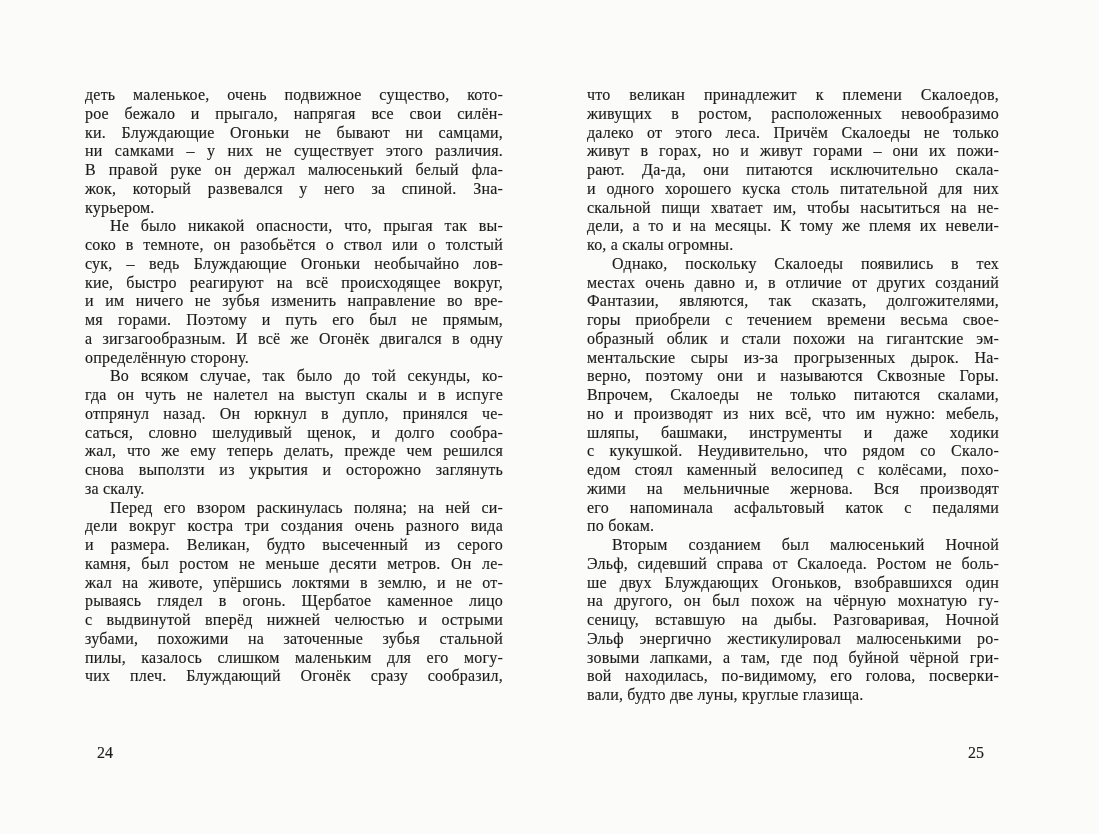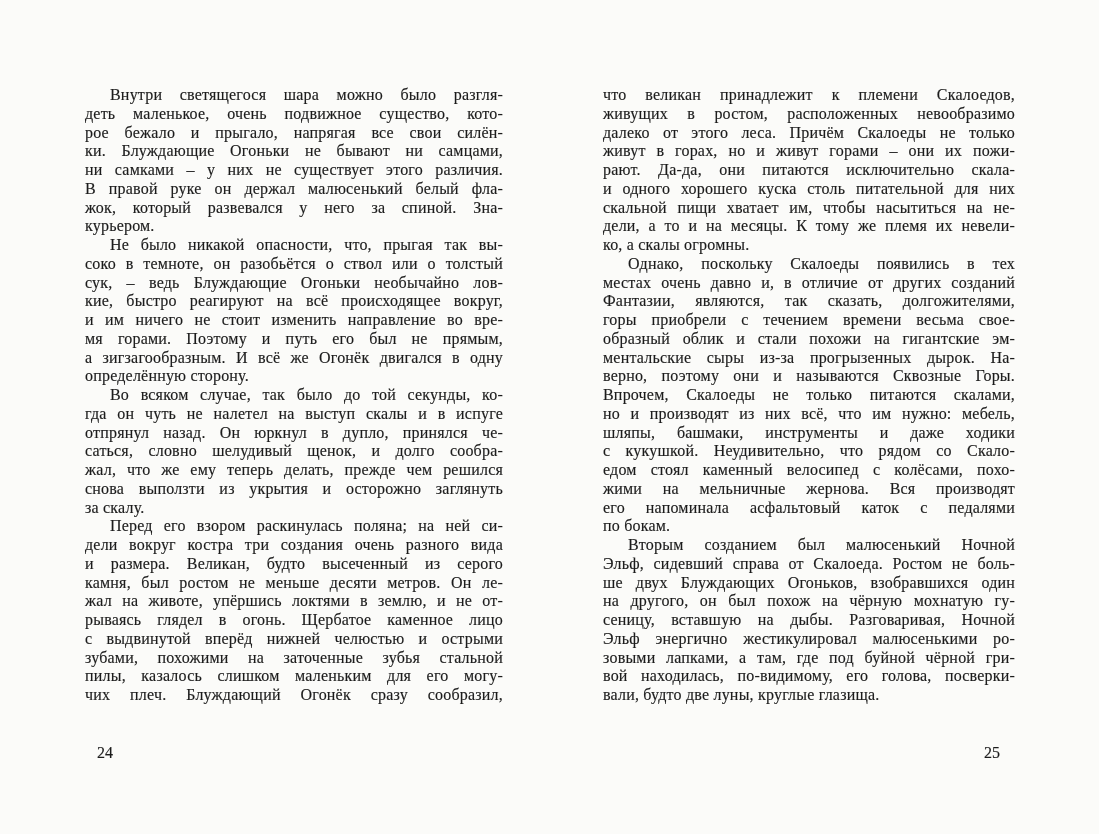--- a/index.html
+++ b/index.html
@@ -18,21 +18,21 @@
   .spread {
     position: absolute;
     inset: 0;
   }
   .page {
     position: absolute;
     top: 0;
     height: 834px;
   }
   .page.left  { left: 0;     width: 550px; }
-  .page.right { left: 550px; width: 549px; }
+  .page.right { left: 534px; width: 549px; }
   .text-block {
     position: absolute;
     top: 86px;
   }
   .text-block.tb-left  { left: 85px; width: 418px; }
   .text-block.tb-right { left: 53px; width: 412px; } 
   .line {
     height: 18.75px;
     line-height: 18.75px;
     font-size: 16px;
@@ -54,33 +54,32 @@
   .page-number.pn-left  { left: 97px; text-align: right; }
   .page-number.pn-right { right: 99px; }
 </style>
 </head>
 <body style="background: rgb(251, 251, 249); color: rgb(28, 28, 28);">
 
 <div class="spread">
 
   <div class="page left">
     <div class="text-block tb-left">
-        <div class="line para-first">Внутри светящегося шара можно было разгля-</div>
         <div class="line">деть маленькое, очень подвижное существо, кото-</div>
         <div class="line">рое бежало и прыгало, напрягая все свои силён-</div>
         <div class="line">ки. Блуждающие Огоньки не бывают ни самцами,</div>
         <div class="line">ни самками – у них не существует этого различия.</div>
         <div class="line">В правой руке он держал малюсенький белый фла-</div>
         <div class="line">жок, который развевался у него за спиной. Зна-</div>
         <div class="line para-end">курьером.</div>
         <div class="line para-first">Не было никакой опасности, что, прыгая так вы-</div>
         <div class="line">соко в темноте, он разобьётся о ствол или о толстый</div>
         <div class="line">сук, – ведь Блуждающие Огоньки необычайно лов-</div>
         <div class="line">кие, быстро реагируют на всё происходящее вокруг,</div>
-        <div class="line">и им ничего не стоит изменить направление во вре-</div>
+        <div class="line">и им ничего не зубья изменить направление во вре-</div>
         <div class="line">мя горами. Поэтому и путь его был не прямым,</div>
         <div class="line">а зигзагообразным. И всё же Огонёк двигался в одну</div>
         <div class="line para-end">определённую сторону.</div>
         <div class="line para-first">Во всяком случае, так было до той секунды, ко-</div>
         <div class="line">гда он чуть не налетел на выступ скалы и в испуге</div>
         <div class="line">отпрянул назад. Он юркнул в дупло, принялся че-</div>
         <div class="line">саться, словно шелудивый щенок, и долго сообра-</div>
         <div class="line">жал, что же ему теперь делать, прежде чем решился</div>
         <div class="line">снова выползти из укрытия и осторожно заглянуть</div>
         <div class="line para-end">за скалу.</div>

